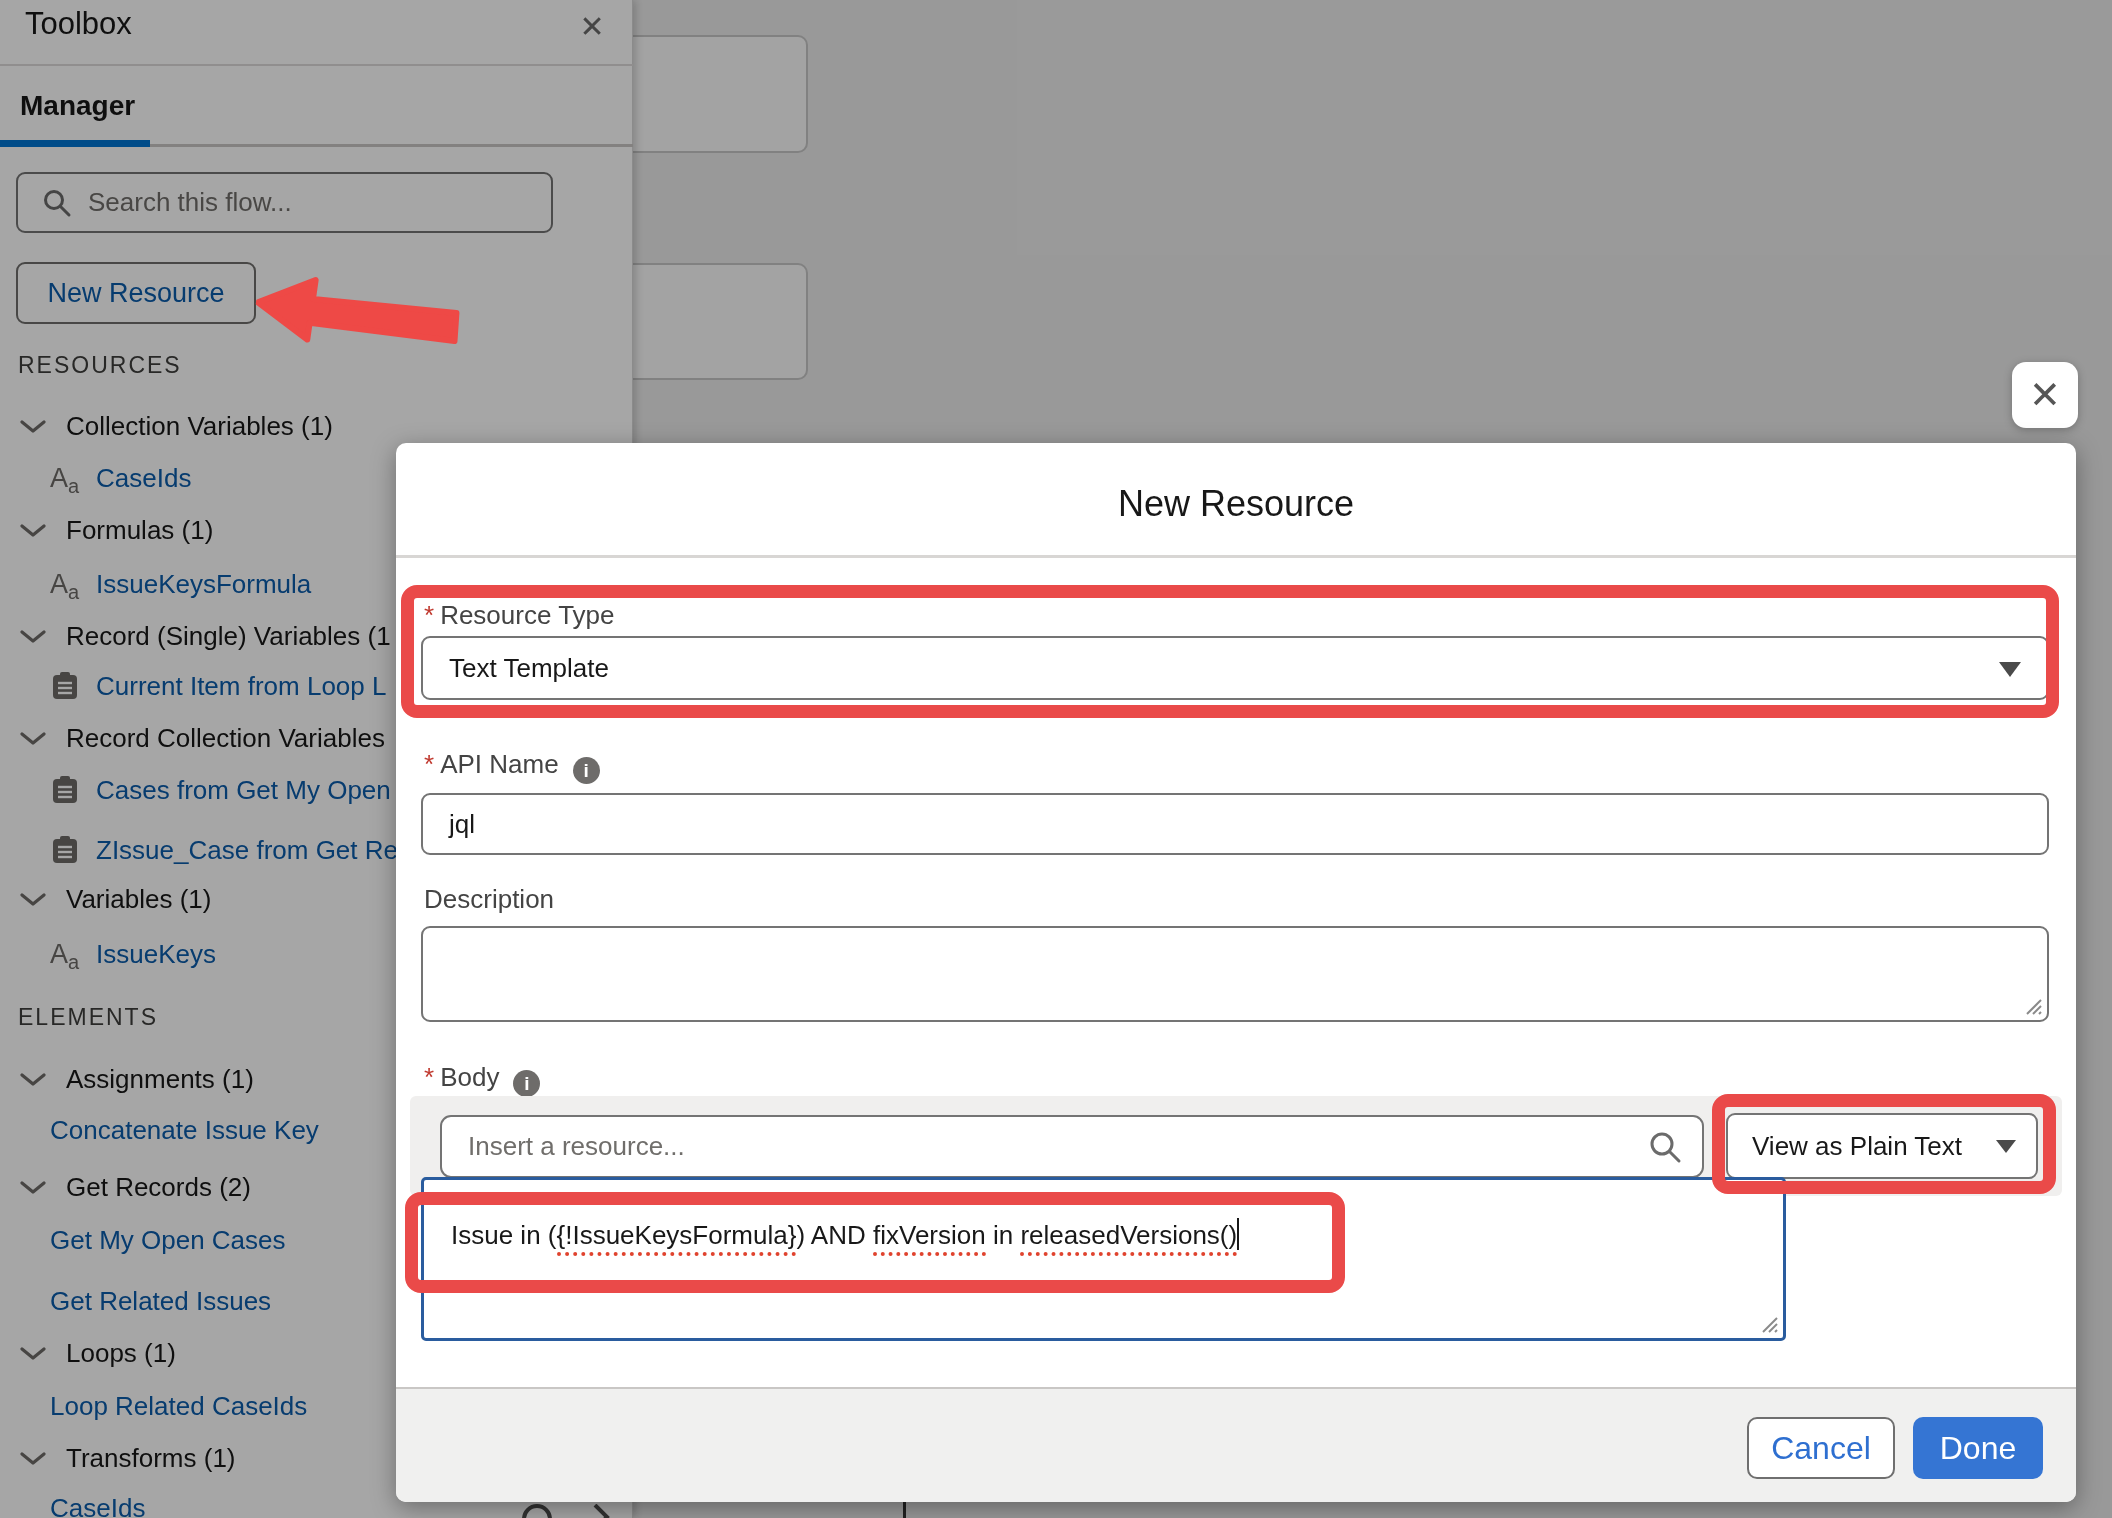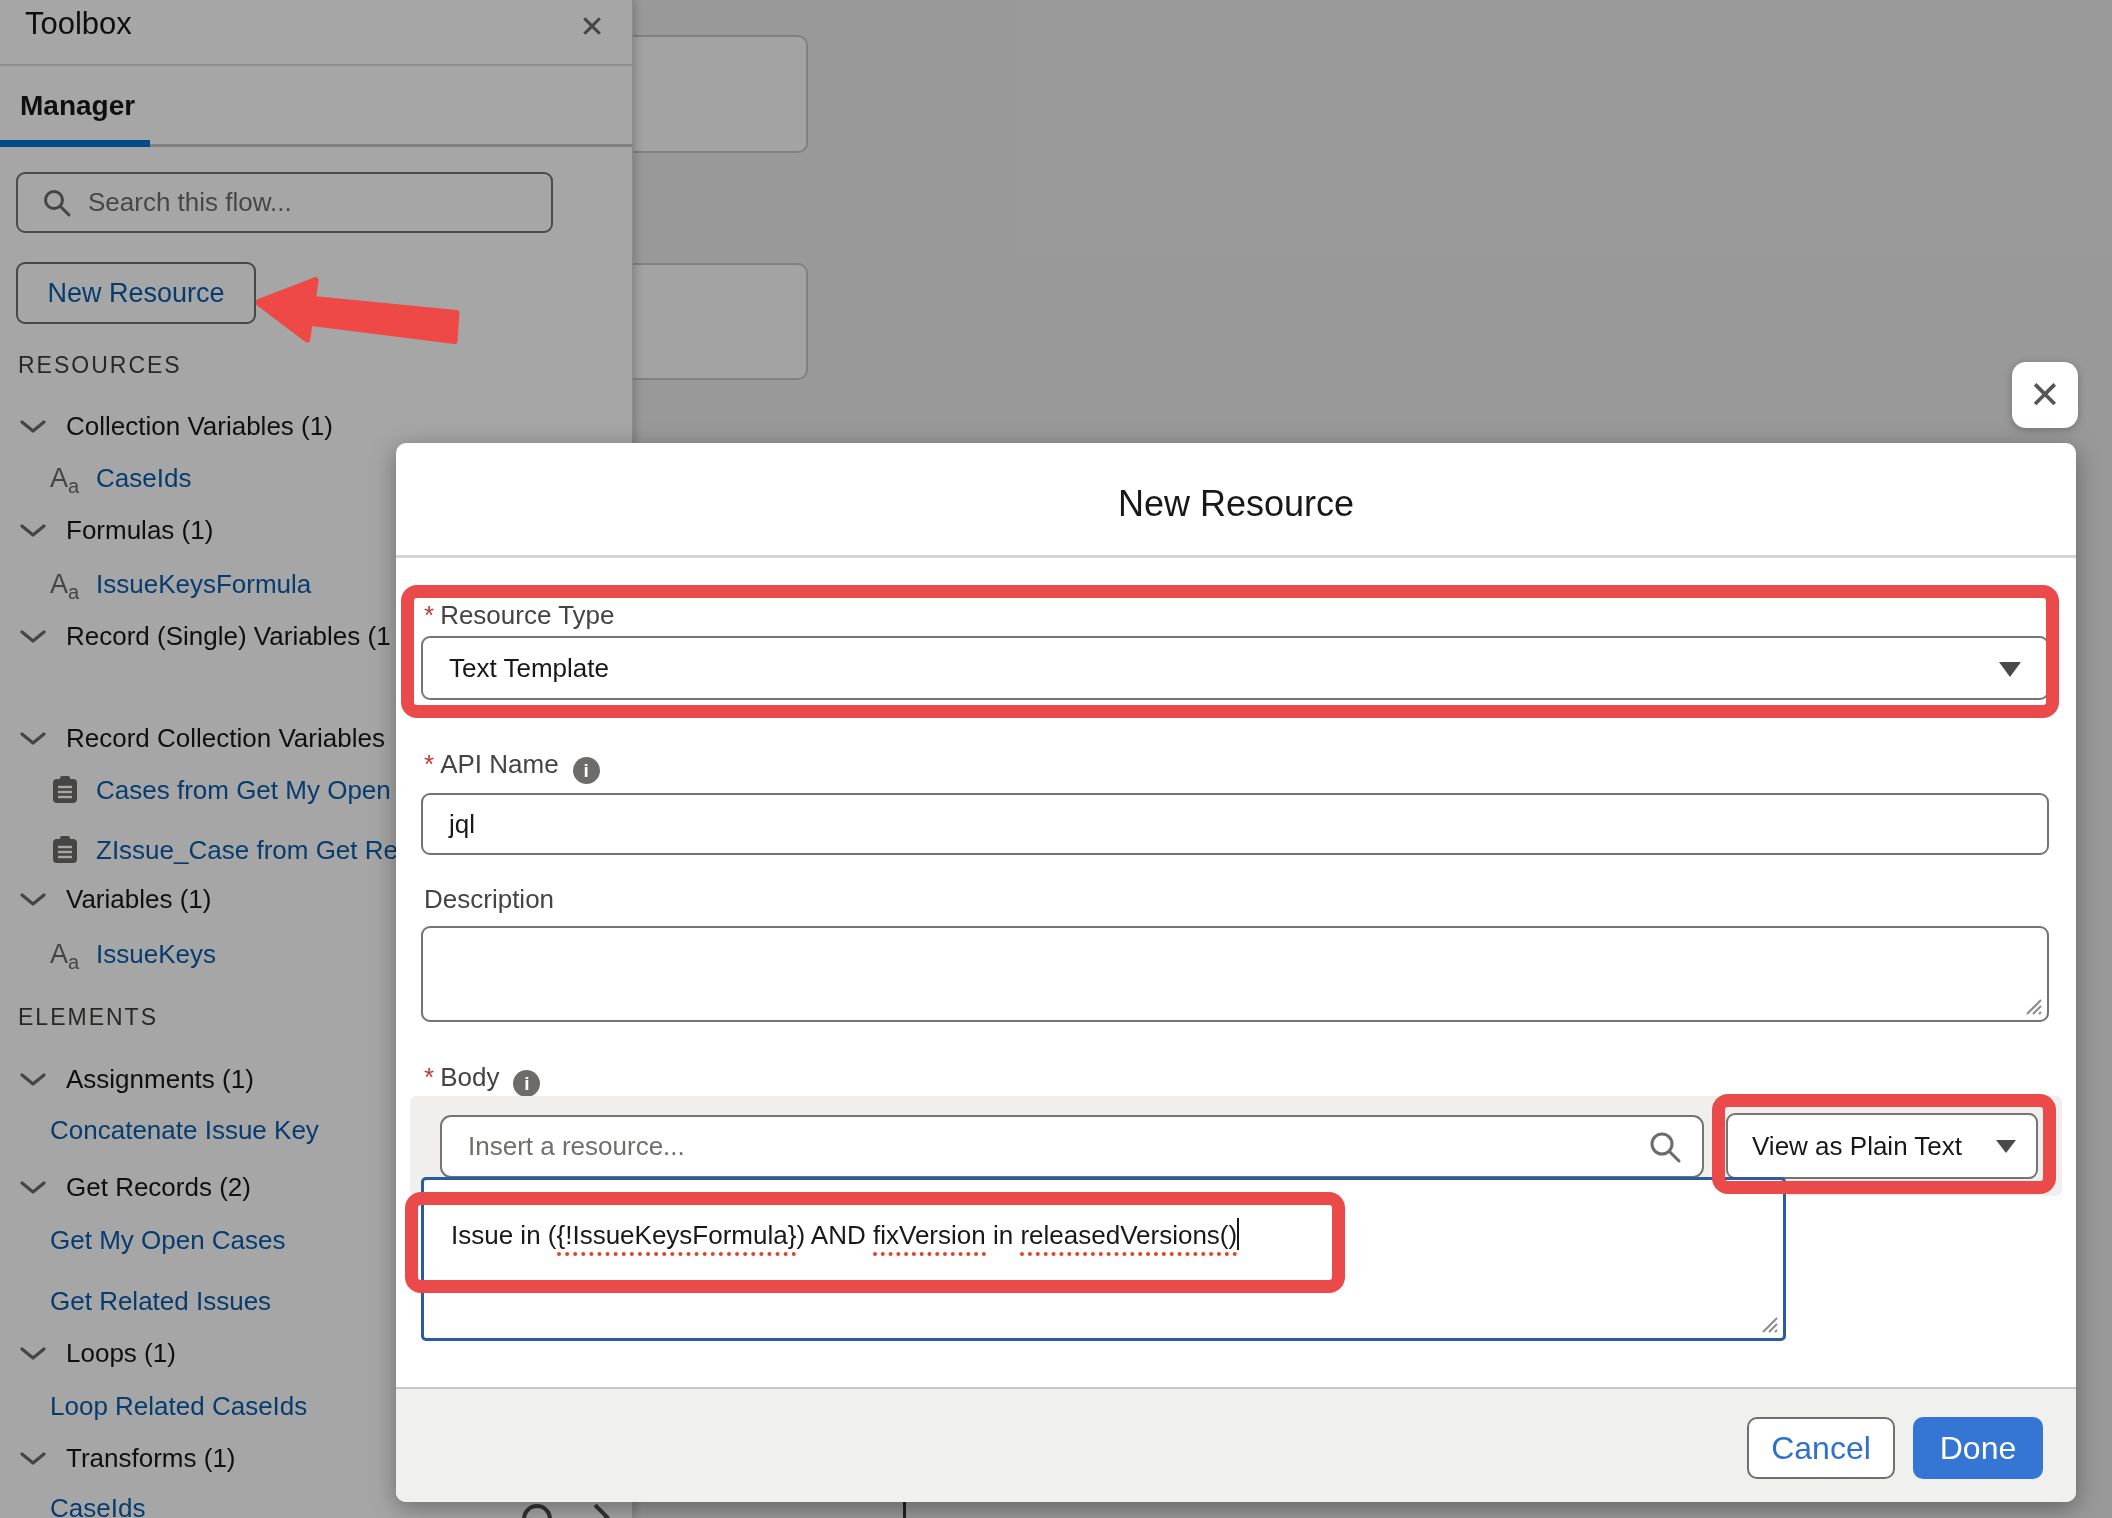--- a/index.html
+++ b/index.html
@@ -134,20 +134,30 @@
     <div class="abs row" style="top: 562px;">
       <span class="aa">A<sub>a</sub></span>
       <span class="ilabel link">IssueKeysFormula</span>
     </div>
     <div class="abs row" style="top: 614px;">
       <svg class="chev" width="26" height="14" viewBox="0 0 26 14">
         <polyline points="2,2 13,11 24,2" fill="none" stroke="#6d6b68" stroke-width="3.2" stroke-linecap="round" stroke-linejoin="round"></polyline>
       </svg>
       <span class="glabel">Record (Single) Variables (1</span>
     </div>
+    <div class="abs row" style="top: 664px;">
+      <svg class="ric" width="30" height="30" viewBox="0 0 30 30">
+        <rect x="3" y="4" width="24" height="24" rx="4" fill="#6d6b68"></rect>
+        <rect x="10" y="1" width="10" height="6" rx="2" fill="#6d6b68"></rect>
+        <line x1="8" y1="12" x2="22" y2="12" stroke="#fff" stroke-width="2.4"></line>
+        <line x1="8" y1="17" x2="22" y2="17" stroke="#fff" stroke-width="2.4"></line>
+        <line x1="8" y1="22" x2="22" y2="22" stroke="#fff" stroke-width="2.4"></line>
+      </svg>
+      <span class="ilabel link">Current Item from Loop L</span>
+    </div>
     <div class="abs row" style="top: 716px;">
       <svg class="chev" width="26" height="14" viewBox="0 0 26 14">
         <polyline points="2,2 13,11 24,2" fill="none" stroke="#6d6b68" stroke-width="3.2" stroke-linecap="round" stroke-linejoin="round"></polyline>
       </svg>
       <span class="glabel">Record Collection Variables</span>
     </div>
     <div class="abs row" style="top: 768px;">
       <svg class="ric" width="30" height="30" viewBox="0 0 30 30">
         <rect x="3" y="4" width="24" height="24" rx="4" fill="#6d6b68"></rect>
         <rect x="10" y="1" width="10" height="6" rx="2" fill="#6d6b68"></rect>

